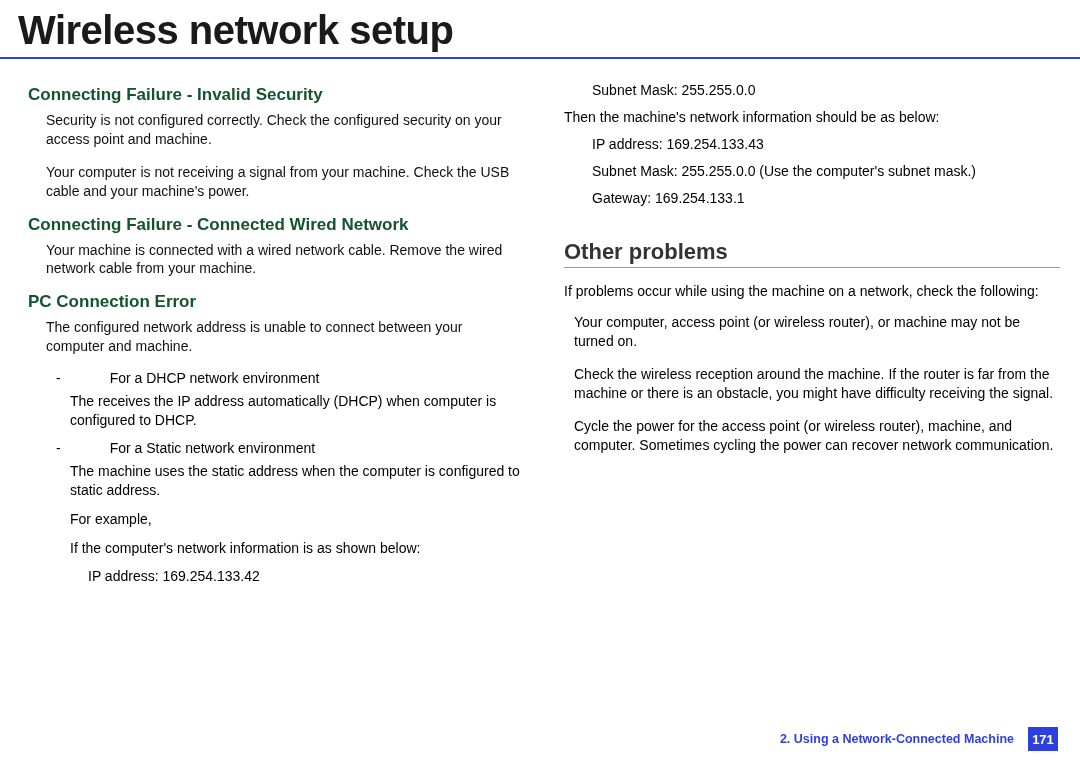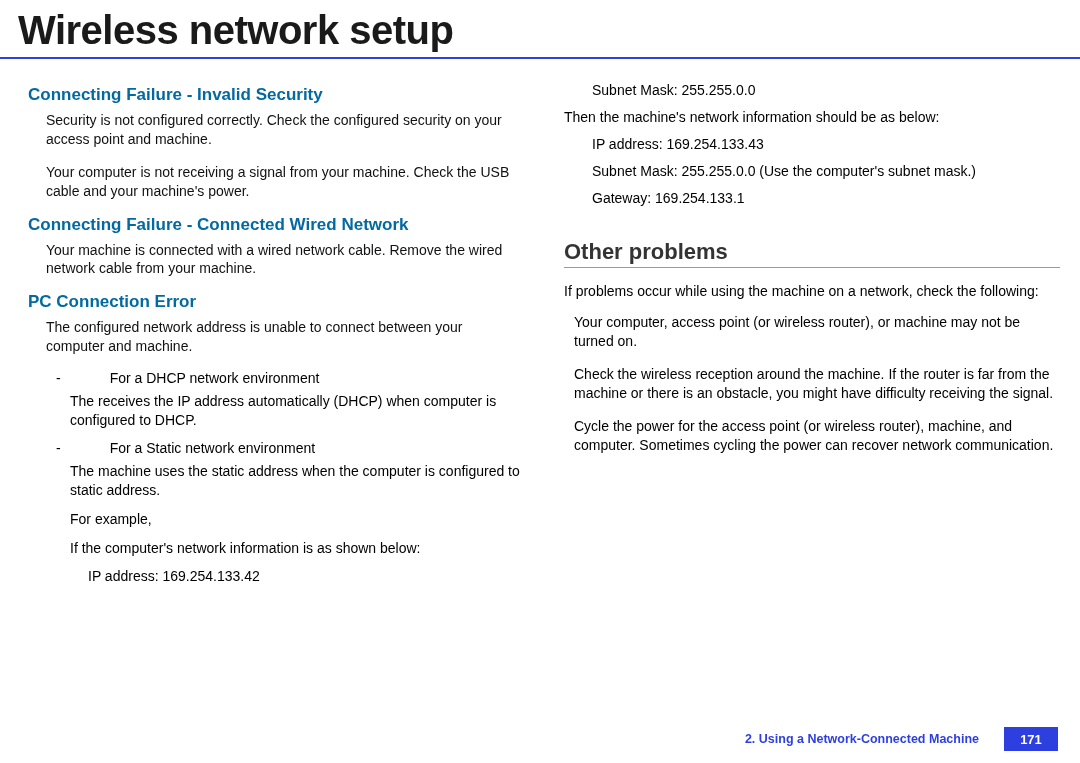--- a/index.html
+++ b/index.html
@@ -27,21 +27,21 @@
   .columns {
     display: flex;
     padding: 0 20px 0 28px;
     gap: 40px;
   }
   .col { flex: 1; }
   h3.sub {
     font-family: "Segoe UI", "Myriad Pro", Arial, sans-serif;
     font-weight: 700;
     font-size: 17px;
-    color: #0369a1;
+    color: #14532d;
     margin: 8px 0 6px 0;
   }
   h2.sec {
     font-family: "Segoe UI", "Myriad Pro", Arial, sans-serif;
     font-weight: 700;
     font-size: 22px;
     color: #333;
     margin: 32px 0 2px 0;
   }
   .sec-rule {
@@ -90,34 +90,34 @@
   .note-txt { font-size: 14px; line-height: 1.35; }
   .bullet { display:flex; gap:0; margin: 0 0 14px 10px; font-size:14px; line-height:1.35; }
   .bullet .txt { flex:1; }
   .rindent { margin-left: 28px; font-size:14px; margin-bottom:8px; line-height:1.35; }
   .footer {
     position: absolute;
     bottom: 12px;
     right: 22px;
     display: flex;
     align-items: center;
-    gap: 25px;
+    gap: 14px;
   }
   .footer-text {
     font-family: "Segoe UI", "Myriad Pro", Arial, sans-serif;
     font-weight: 700;
     font-size: 12.5px;
     color: #2e3fe0;
   }
   .page-num {
     background: #2e3fe0;
     color: #fff;
     font-weight: 700;
     font-size: 13px;
-    width: 54px; height: 24px;
+    width: 30px; height: 24px;
     display:flex; align-items:center; justify-content:center;
   }
 </style>
 </head>
 <body>
 
 <h1 class="page-title">Wireless network setup</h1>
 <div class="title-rule"></div>
 
 <div class="columns">

